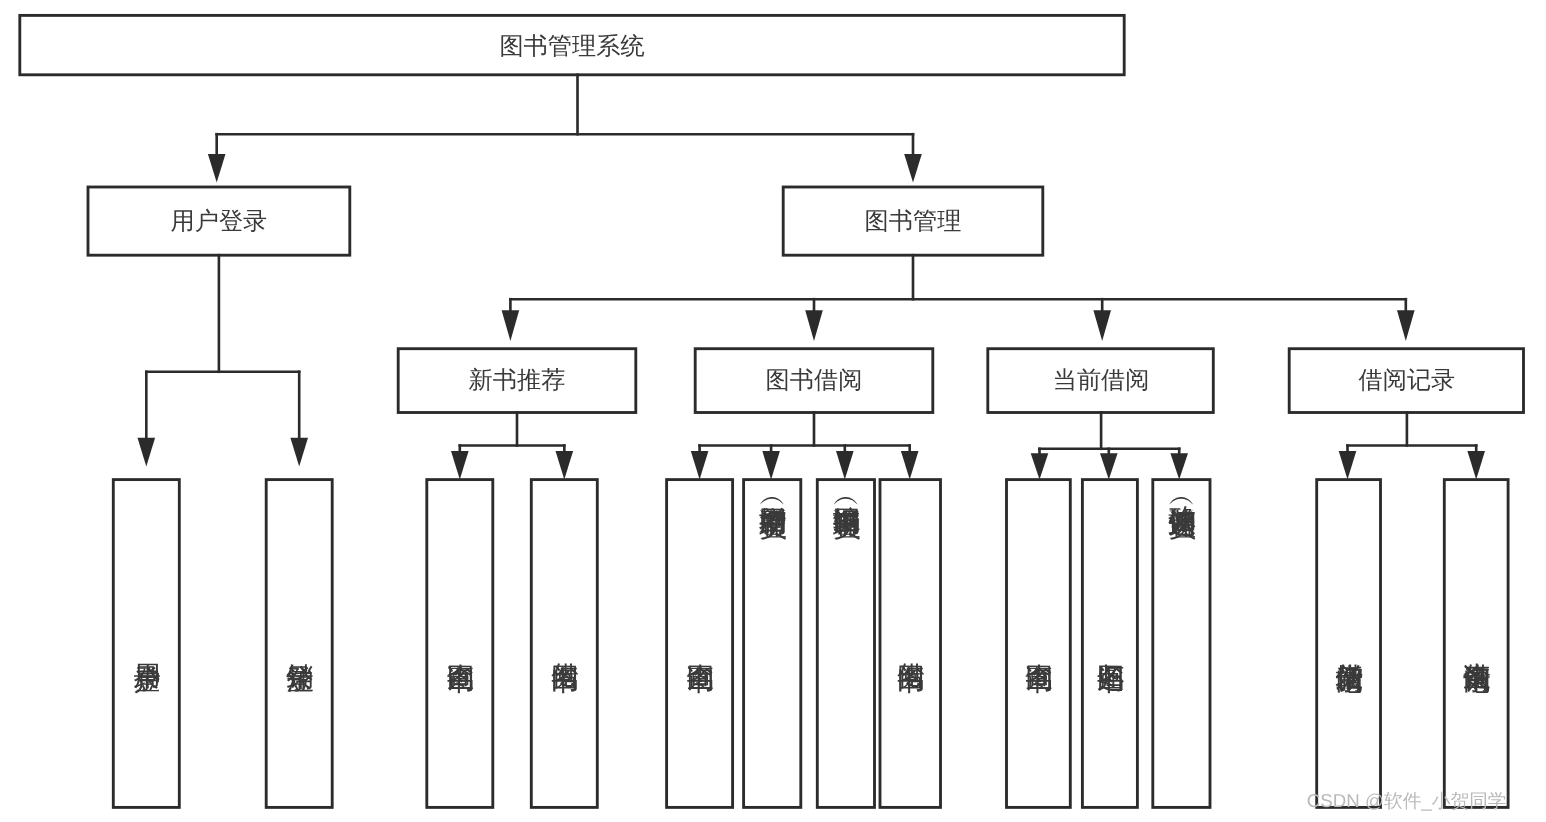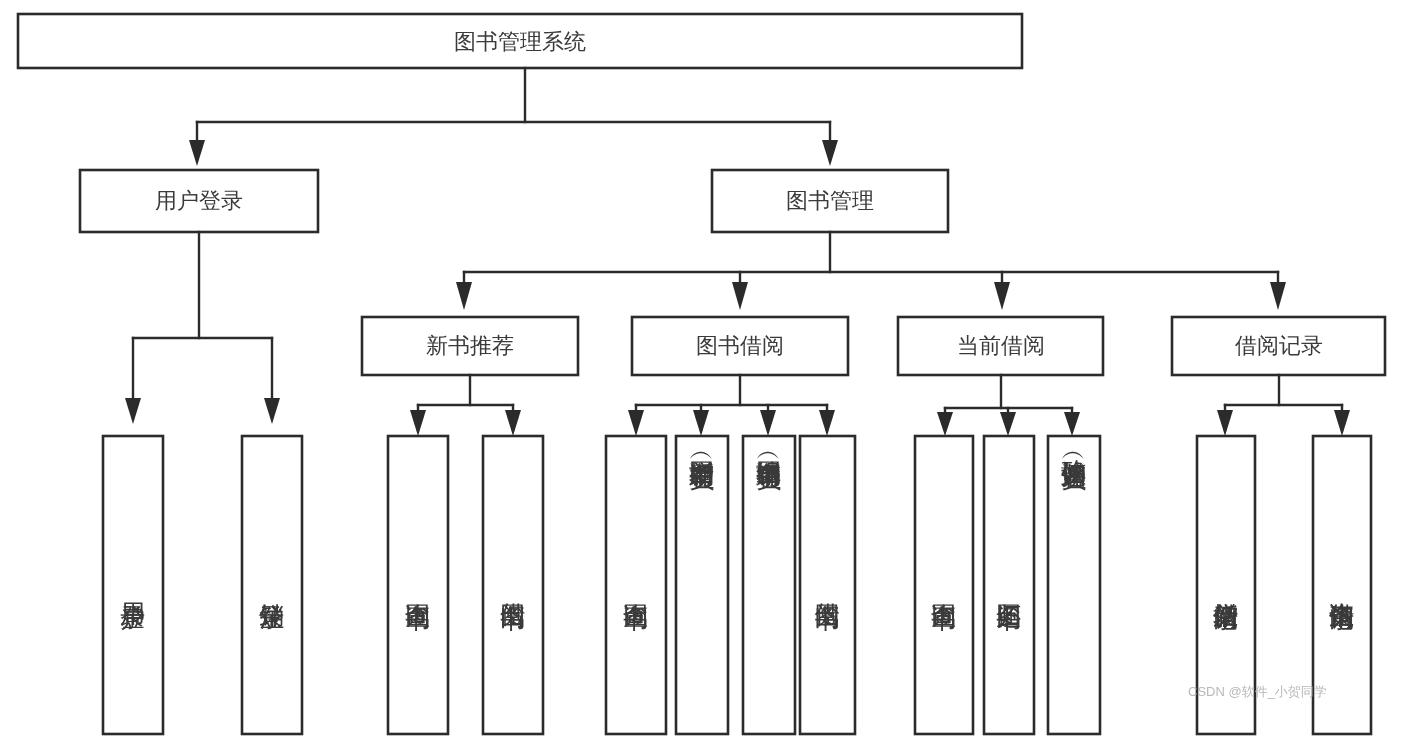--- a/index.html
+++ b/index.html
@@ -12,23 +12,23 @@
   .conn{stroke:#2b2b2b;stroke-width:2.4;fill:none;stroke-linecap:square;}
   .arrow-head{fill:#2b2b2b;stroke:none;}
   .h-label{font-family:"Liberation Sans","DejaVu Sans",sans-serif;
            font-size:22px;fill:#3a3a3a;text-anchor:middle;dominant-baseline:middle;}
   .leaf-label-wrap{position:absolute;display:flex;align-items:center;
                    justify-content:center;pointer-events:none;}
   .v-text{writing-mode:vertical-rl;text-orientation:upright;
           font-family:"Liberation Sans","DejaVu Sans",sans-serif;
           font-size:25px;line-height:1.06;color:#3a3a3a;letter-spacing:1px;
           white-space:nowrap;}
-  .watermark{position:absolute;left:1188px;top:683px;
+  .watermark{position:absolute;left:1188px;top:717px;
              font-family:"Liberation Sans","DejaVu Sans",sans-serif;
-             font-size:13px;color:#b9b9b9;white-space:nowrap;}
+             font-size:17px;color:#b9b9b9;white-space:nowrap;}
 </style>
 </head>
 <body>
 
 <div id="diagram-root">
 
   <svg id="tree" viewBox="0 0 1405 747">
     <defs></defs>
 
     <rect class="root-box" x="18" y="14" width="1004" height="54"></rect>

